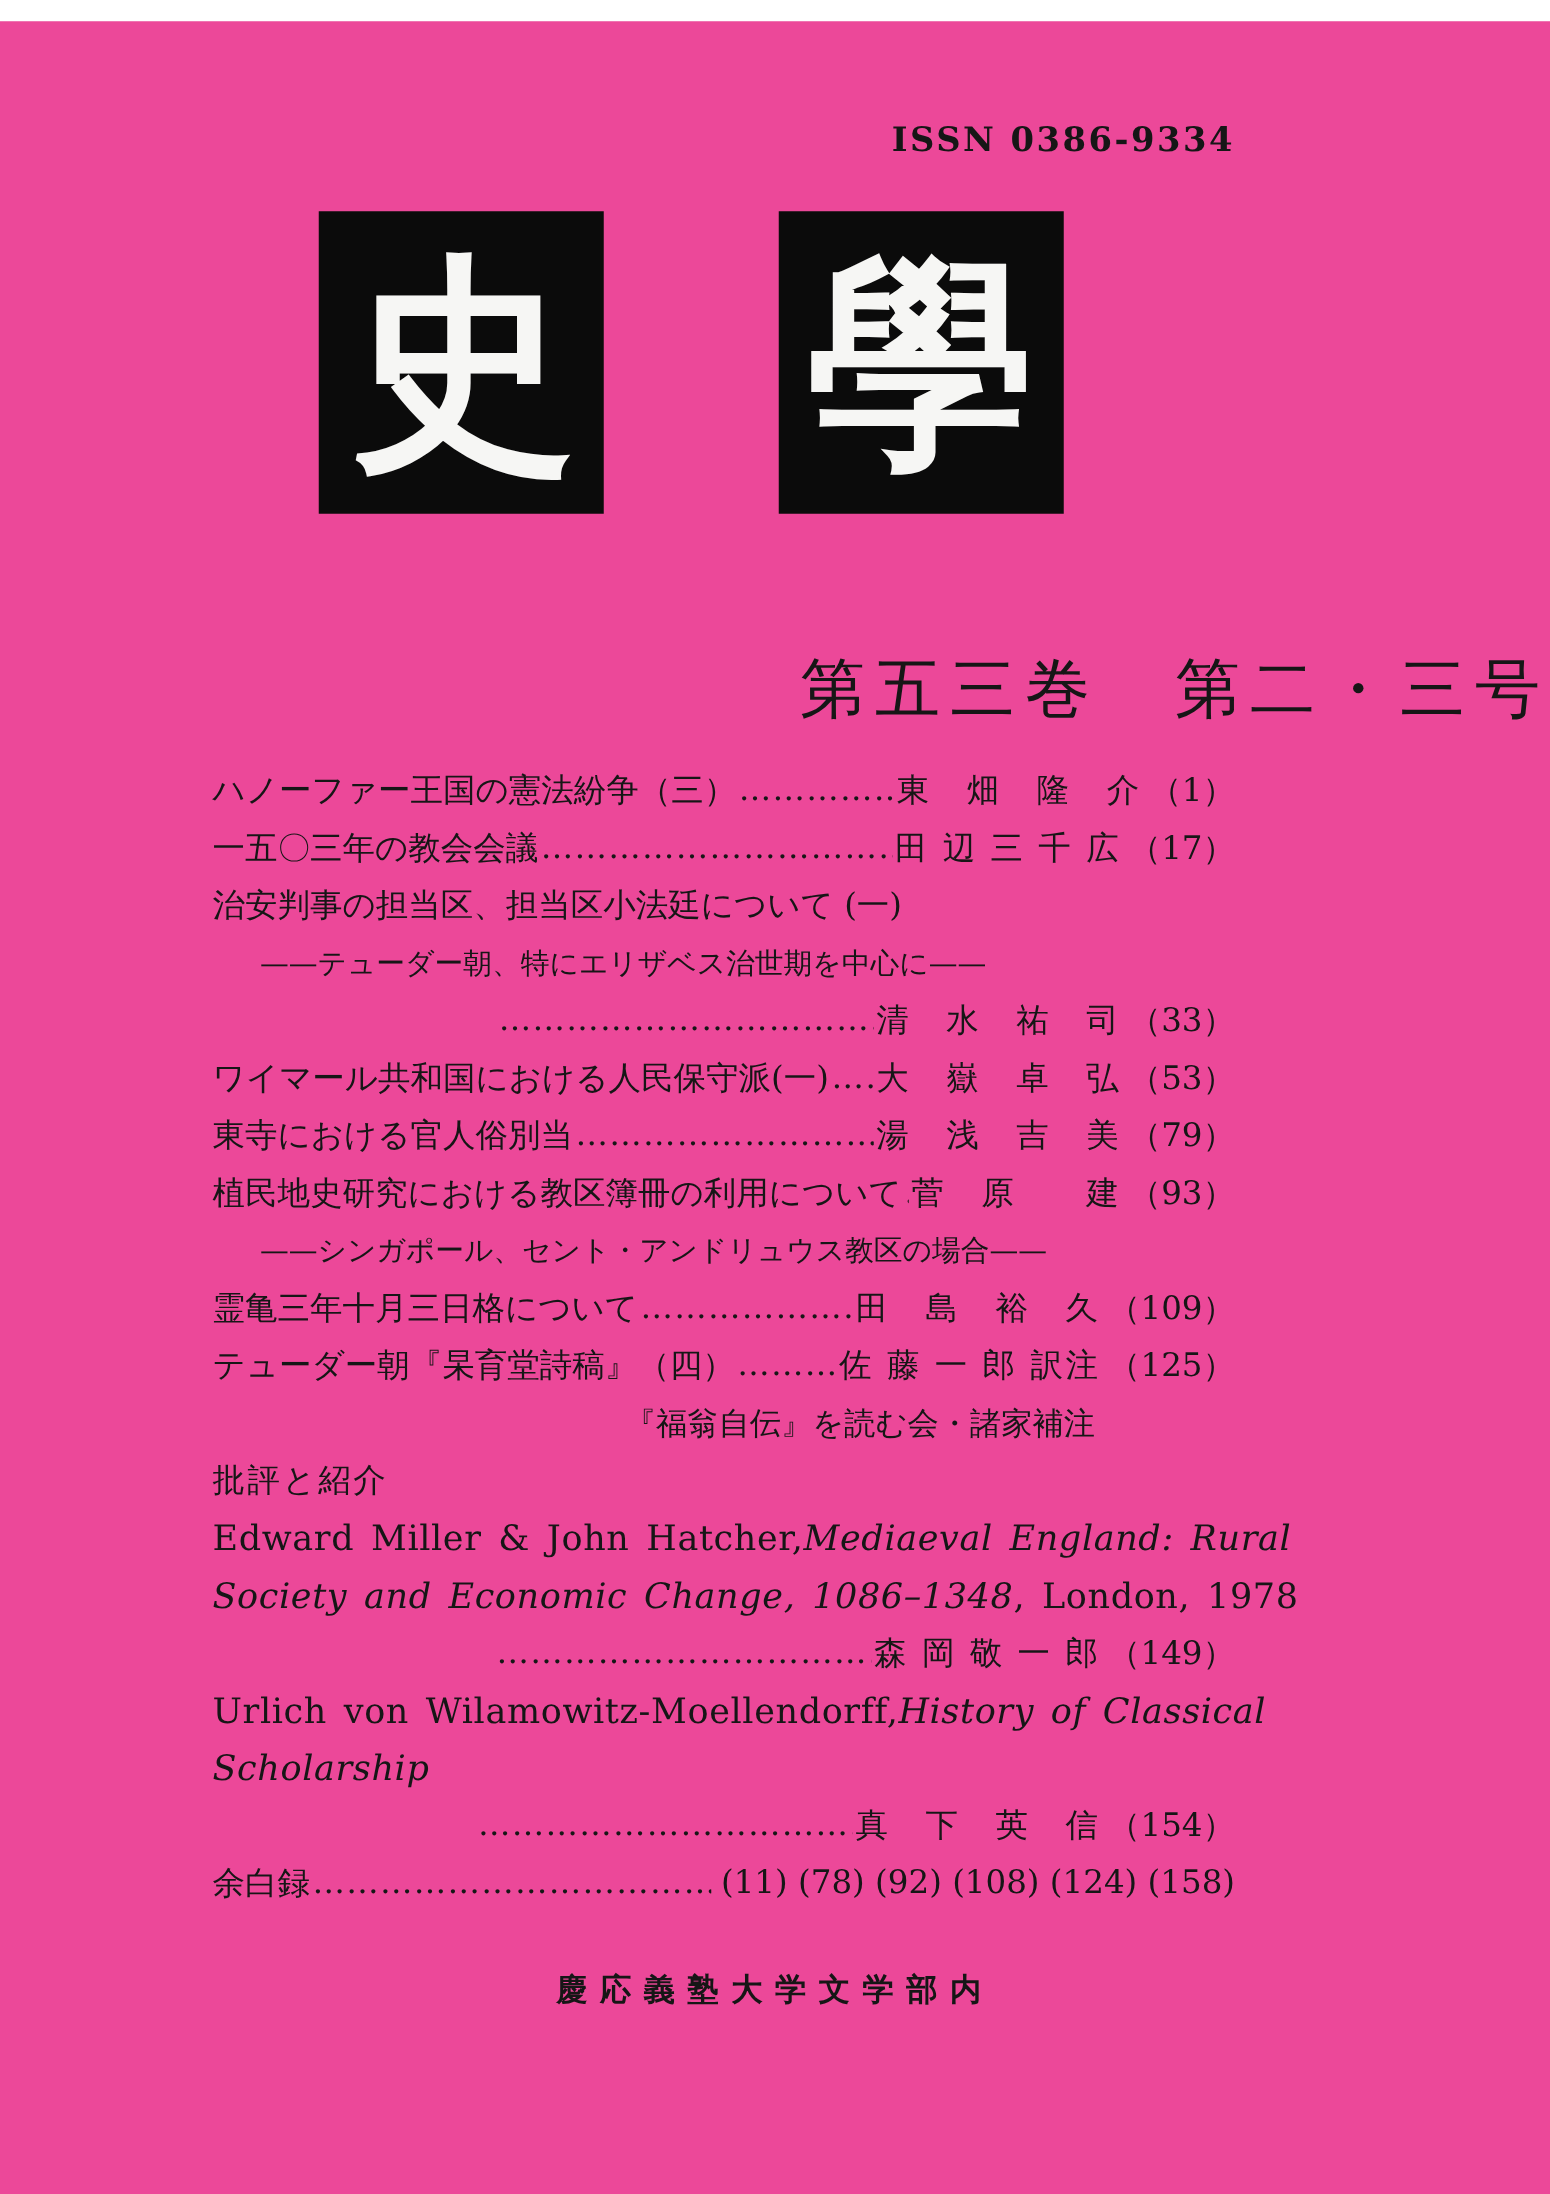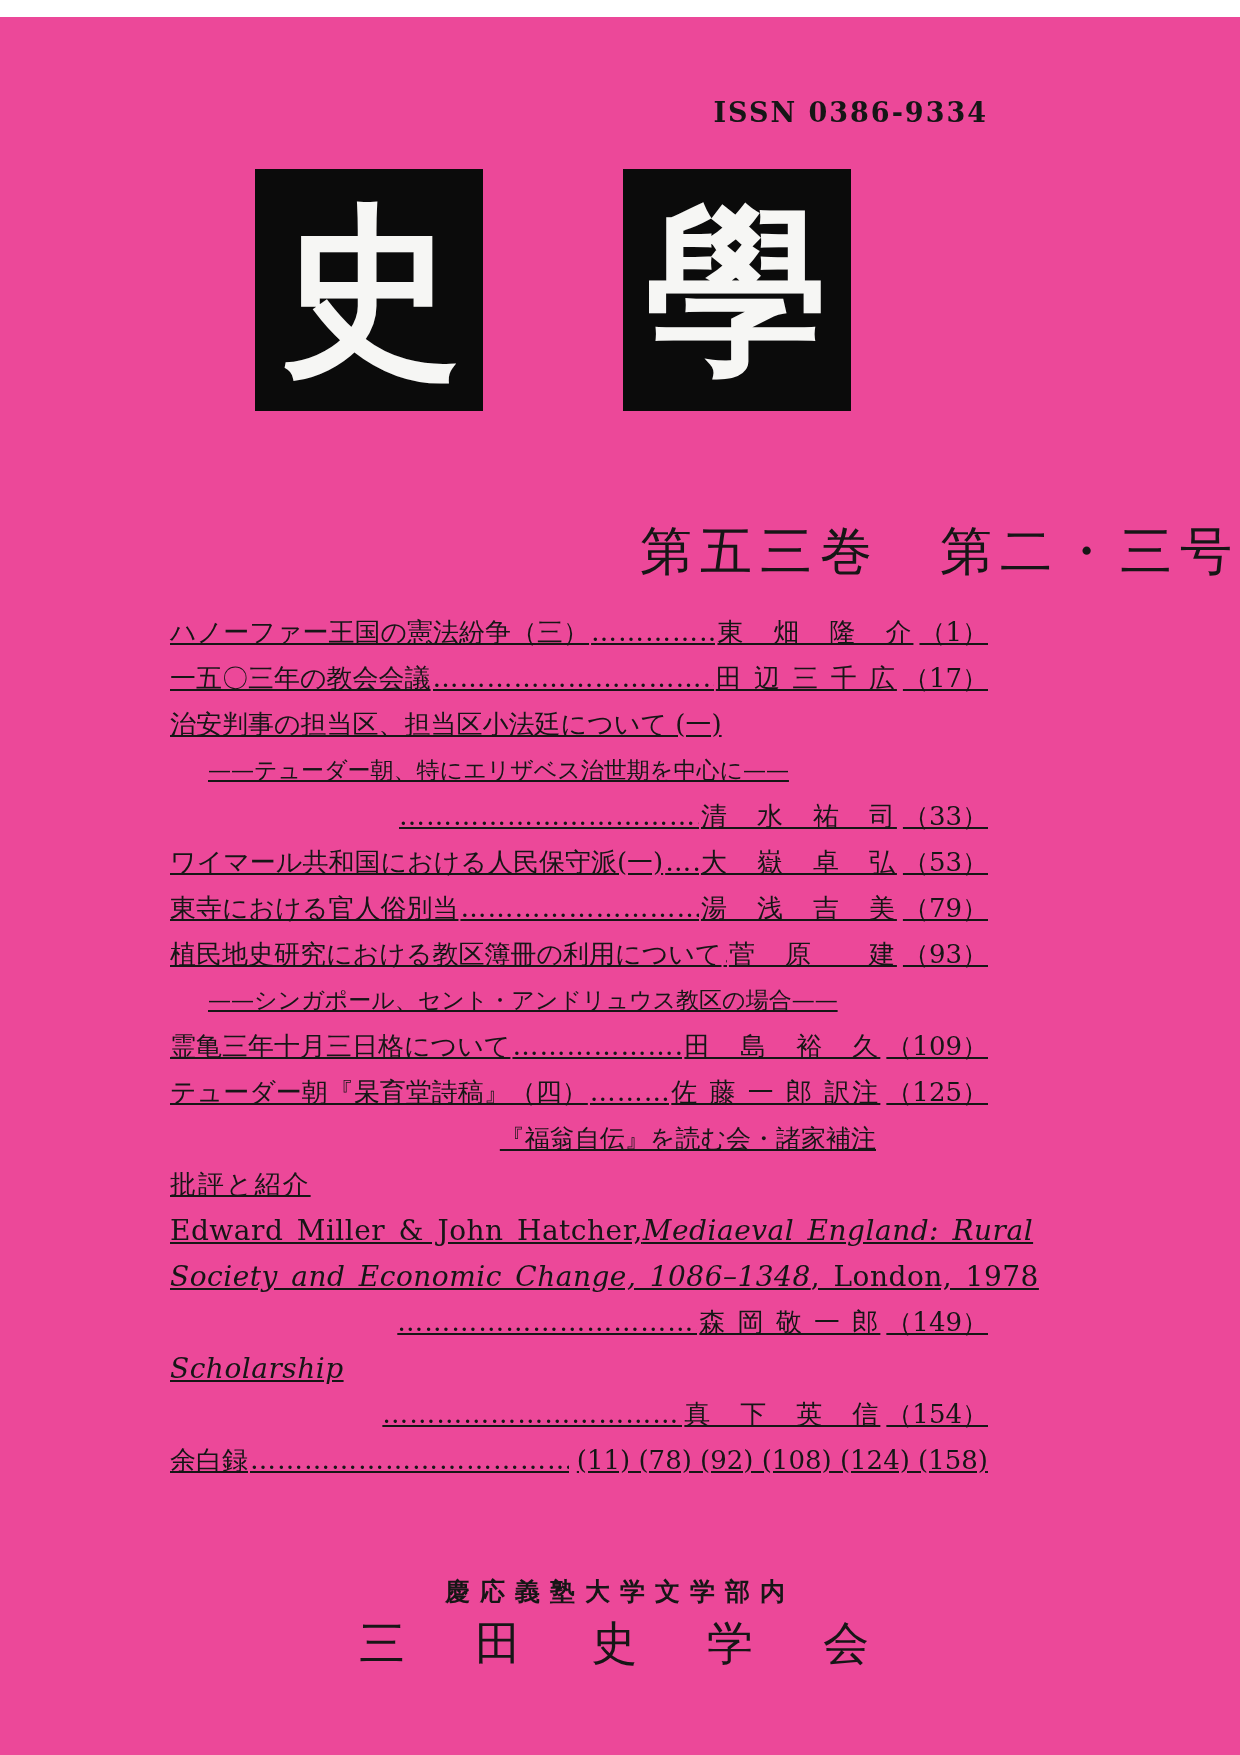--- a/index.html
+++ b/index.html
@@ -27,21 +27,20 @@
     font-size:182px; font-weight:bold; line-height:1;
   }
   .volume {
     position:absolute; top:500px; left:0; width:100%;
     text-align:right;
     font-size:52px; letter-spacing:8px; font-weight:500;
   }
   .toc {
     position:absolute; top:592px; left:170px; width:818px;
     font-size:26px;
-    text-decoration:underline;
   }
   .toc-row {
     height:46px;
     display:flex; align-items:center;
     white-space:nowrap;
   }
   .toc-row .leader {
     flex:1 1 auto; overflow:hidden;
     letter-spacing:1px;
     margin:0 2px;
@@ -176,32 +175,35 @@
       <span class="it">Society and Economic Change, 1086–1348</span>
       <span>, London, 1978</span>
     </div>
     <div class="toc-row right">
       <span class="leader-fixed">……………………………………………………………………………………………………</span>
       <span class="author">森 岡 敬 一 郎</span>
       <span class="pageno">（149）</span>
     </div>
 
     <div class="toc-row english">
+      <span>Urlich von Wilamowitz-Moellendorff, </span>
+      <span class="it">History of Classical</span>
+    </div>
+    <div class="toc-row english">
       <span class="it">Scholarship</span>
     </div>
     <div class="toc-row right">
       <span class="leader-fixed">……………………………………………………………………………………………………</span>
       <span class="author">真　下　英　信</span>
       <span class="pageno">（154）</span>
     </div>
 
     <div class="toc-row">
       <span>余白録</span>
       <span class="leader">……………………………………………………………………………………………………</span>
       <span class="pageno">(11) (78) (92) (108) (124) (158)</span>
     </div>
 
   </div>
 
   <div class="publisher-line1">慶応義塾大学文学部内</div>
-  <div class="publisher-line2">三　田　史　学　会</div>
 
 </div>
 
 </body></html>

